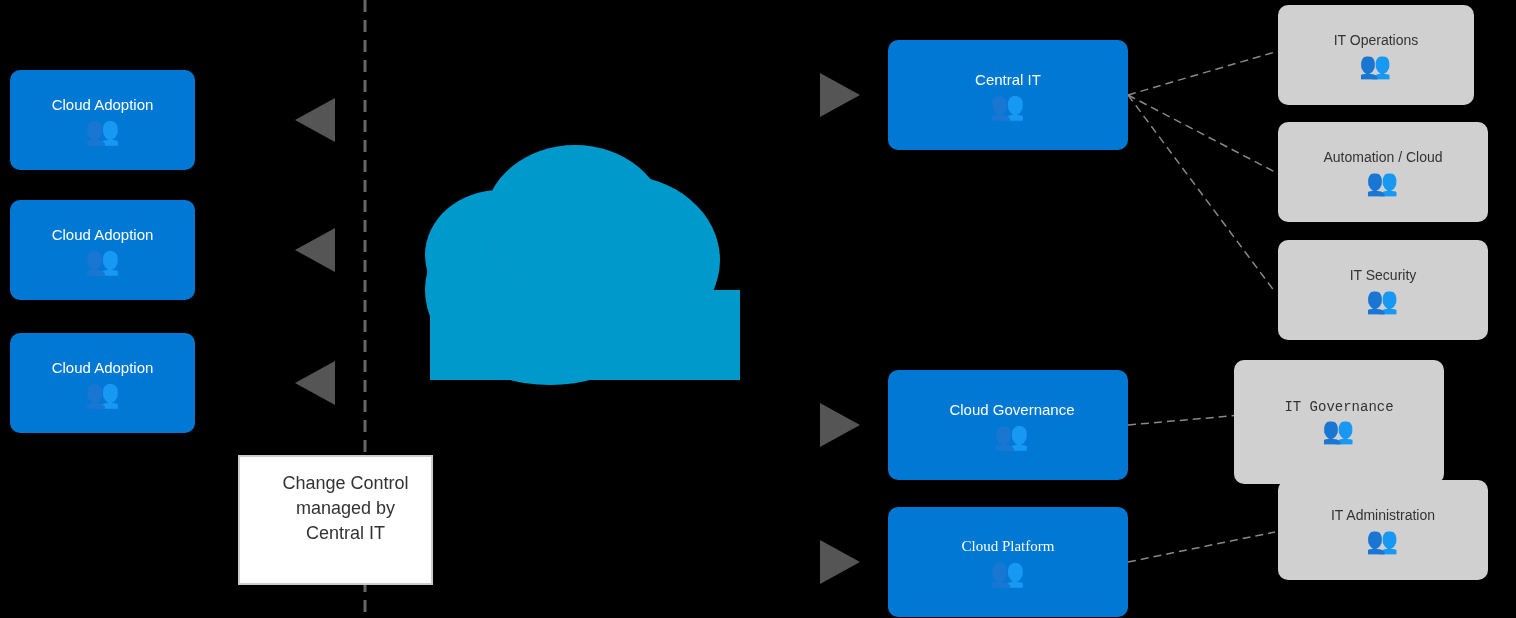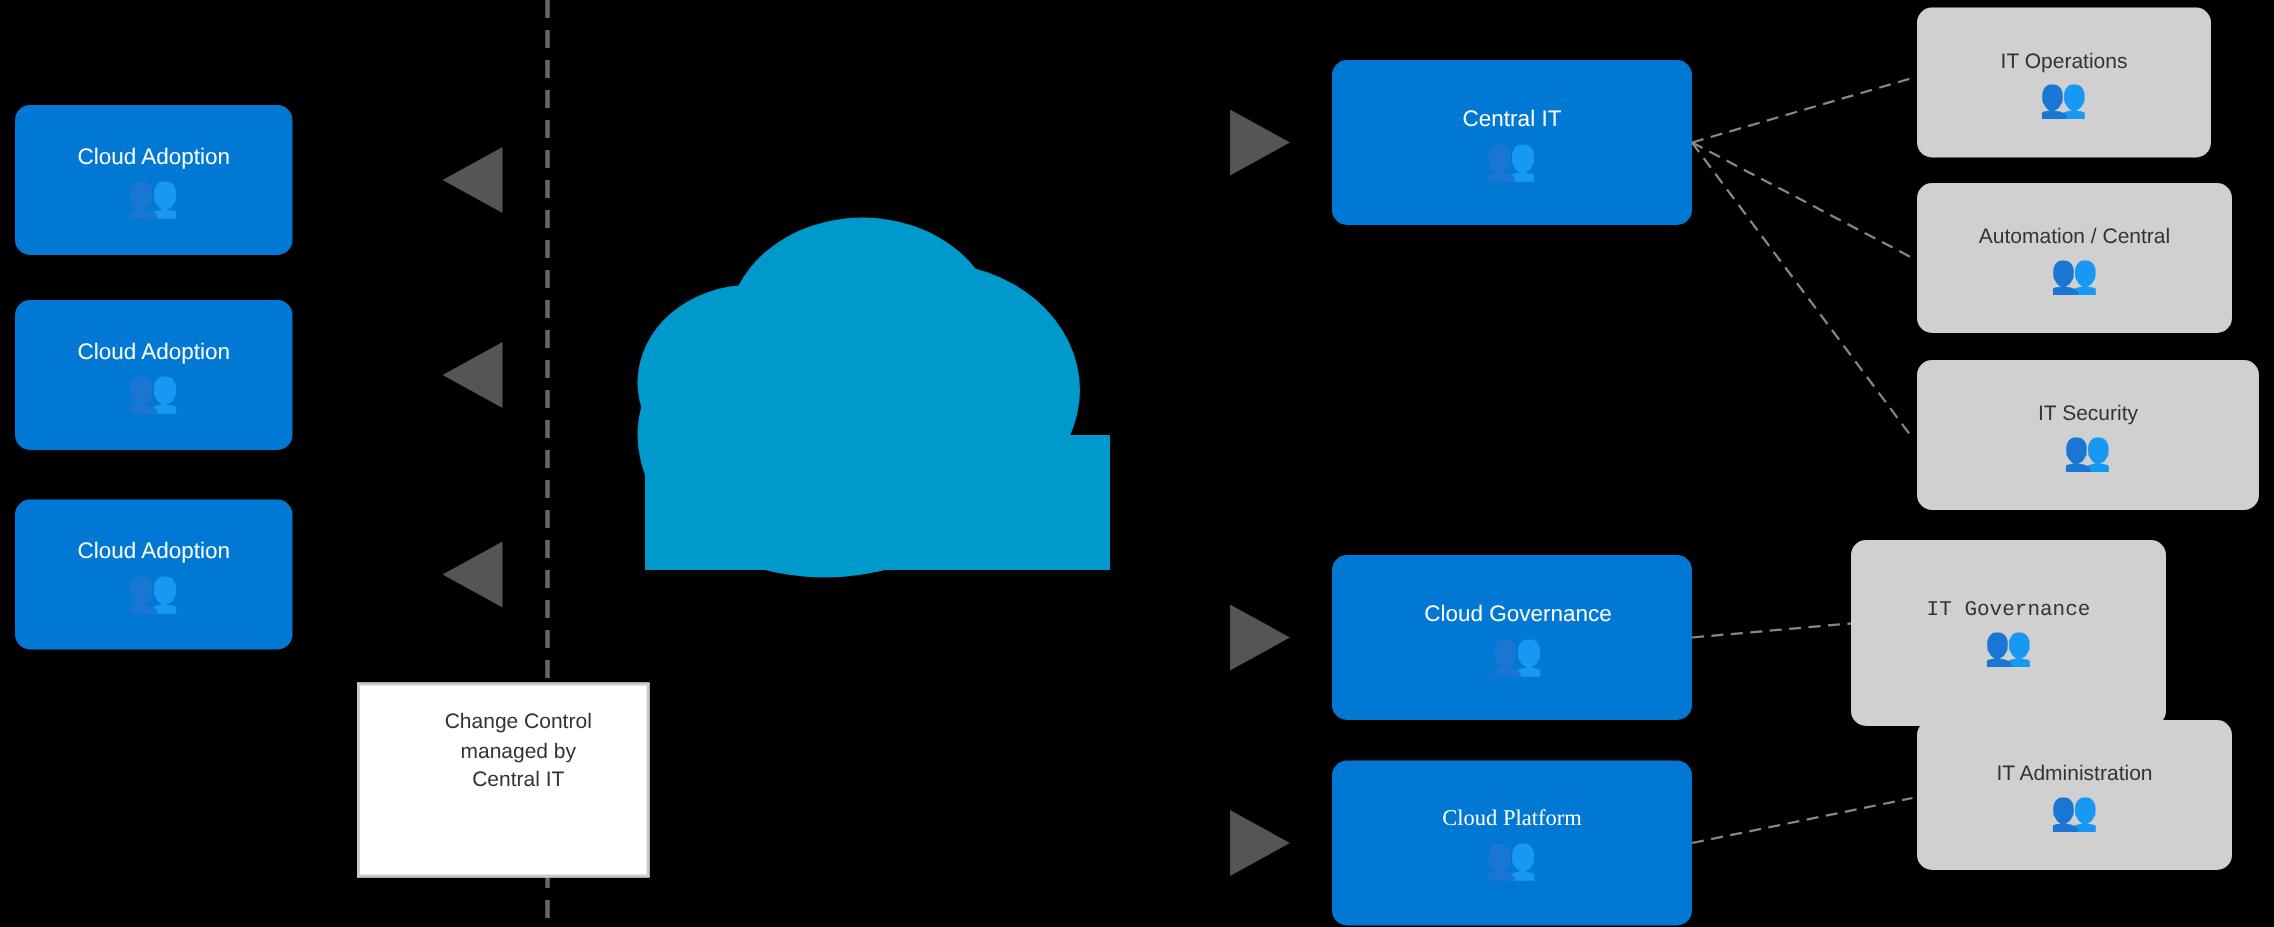--- a/index.html
+++ b/index.html
@@ -142,21 +142,21 @@
   <div class="blue-box" style="top:200px; left:10px; width:185px; height:100px;">
     <span class="box-label">Cloud Adoption</span>
     <span class="people-unicode">👥</span>
   </div>
 
   <div class="blue-box" style="top:333px; left:10px; width:185px; height:100px;">
     <span class="box-label">Cloud Adoption</span>
     <span class="people-unicode">👥</span>
   </div>
 
-  <div class="change-control" style="top:455px; left:238px; width:195px; height:130px; font-size:14px;padding-left:40px;">
+  <div class="change-control" style="top:455px; left:238px; width:195px; height:130px; font-size:18px;padding-left:40px;">
     <span>Change Control<br>managed by<br>Central IT</span>
   </div>
 
   <div class="blue-box" style="top:40px; left:888px; width:240px; height:110px;">
     <span class="box-label">Central IT</span>
     <span class="people-unicode">👥</span>
   </div>
 
   <div class="blue-box" style="top:370px; left:888px; width:240px; height:110px;padding-left:20px;">
     <span class="box-label">Cloud Governance</span>
@@ -167,25 +167,25 @@
     <span class="box-label">Cloud Platform</span>
     <span class="people-unicode">👥</span>
   </div>
 
   <div class="gray-box" style="top:5px; left:1278px; width:196px; height:100px;">
     <span class="box-label">IT Operations</span>
     <span class="people-unicode-gray">👥</span>
   </div>
 
   <div class="gray-box" style="top:122px; left:1278px; width:210px; height:100px;">
-    <span class="box-label">Automation / Central</span>
+    <span class="box-label">Automation / Cloud</span>
     <span class="people-unicode-gray">👥</span>
   </div>
 
-  <div class="gray-box" style="top:240px; left:1278px; width:228px; height:100px;">
+  <div class="gray-box" style="top:240px; left:1278px; width:210px; height:100px;">
     <span class="box-label">IT Security</span>
     <span class="people-unicode-gray">👥</span>
   </div>
 
   <div class="gray-box" style="top:360px; left:1234px; width:210px; height:124px;font-family:Liberation Mono, monospace;">
     <span class="box-label">IT Governance</span>
     <span class="people-unicode-gray">👥</span>
   </div>
 
   <div class="gray-box" style="top:480px; left:1278px; width:210px; height:100px;">

